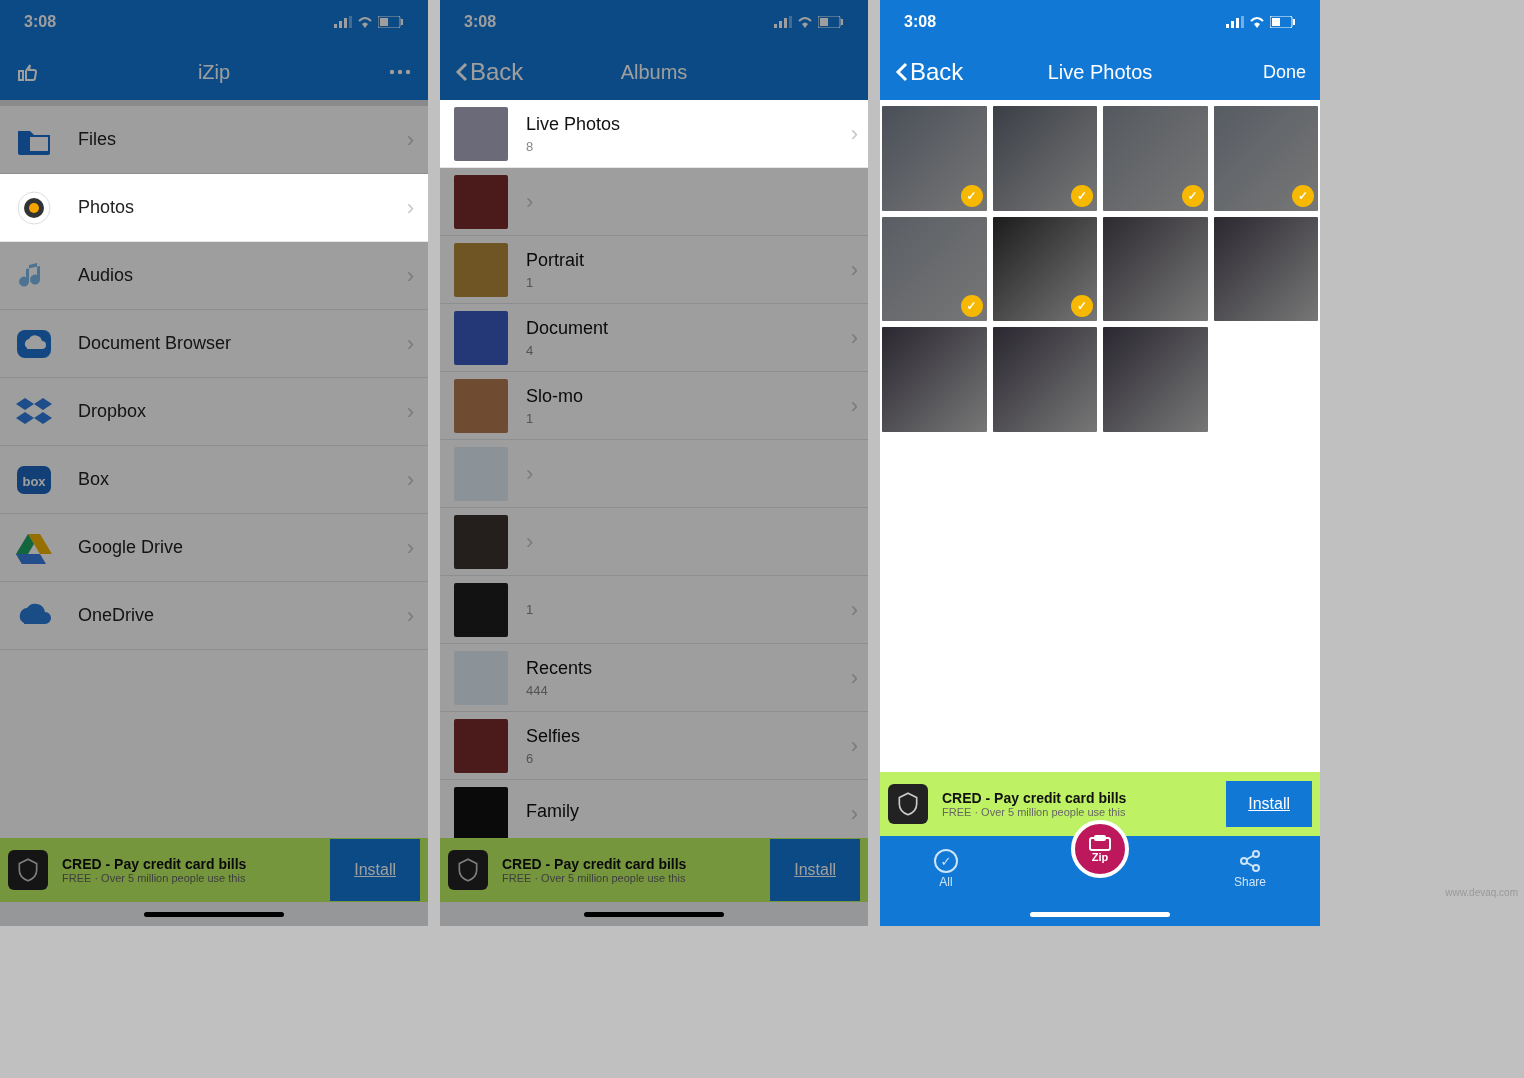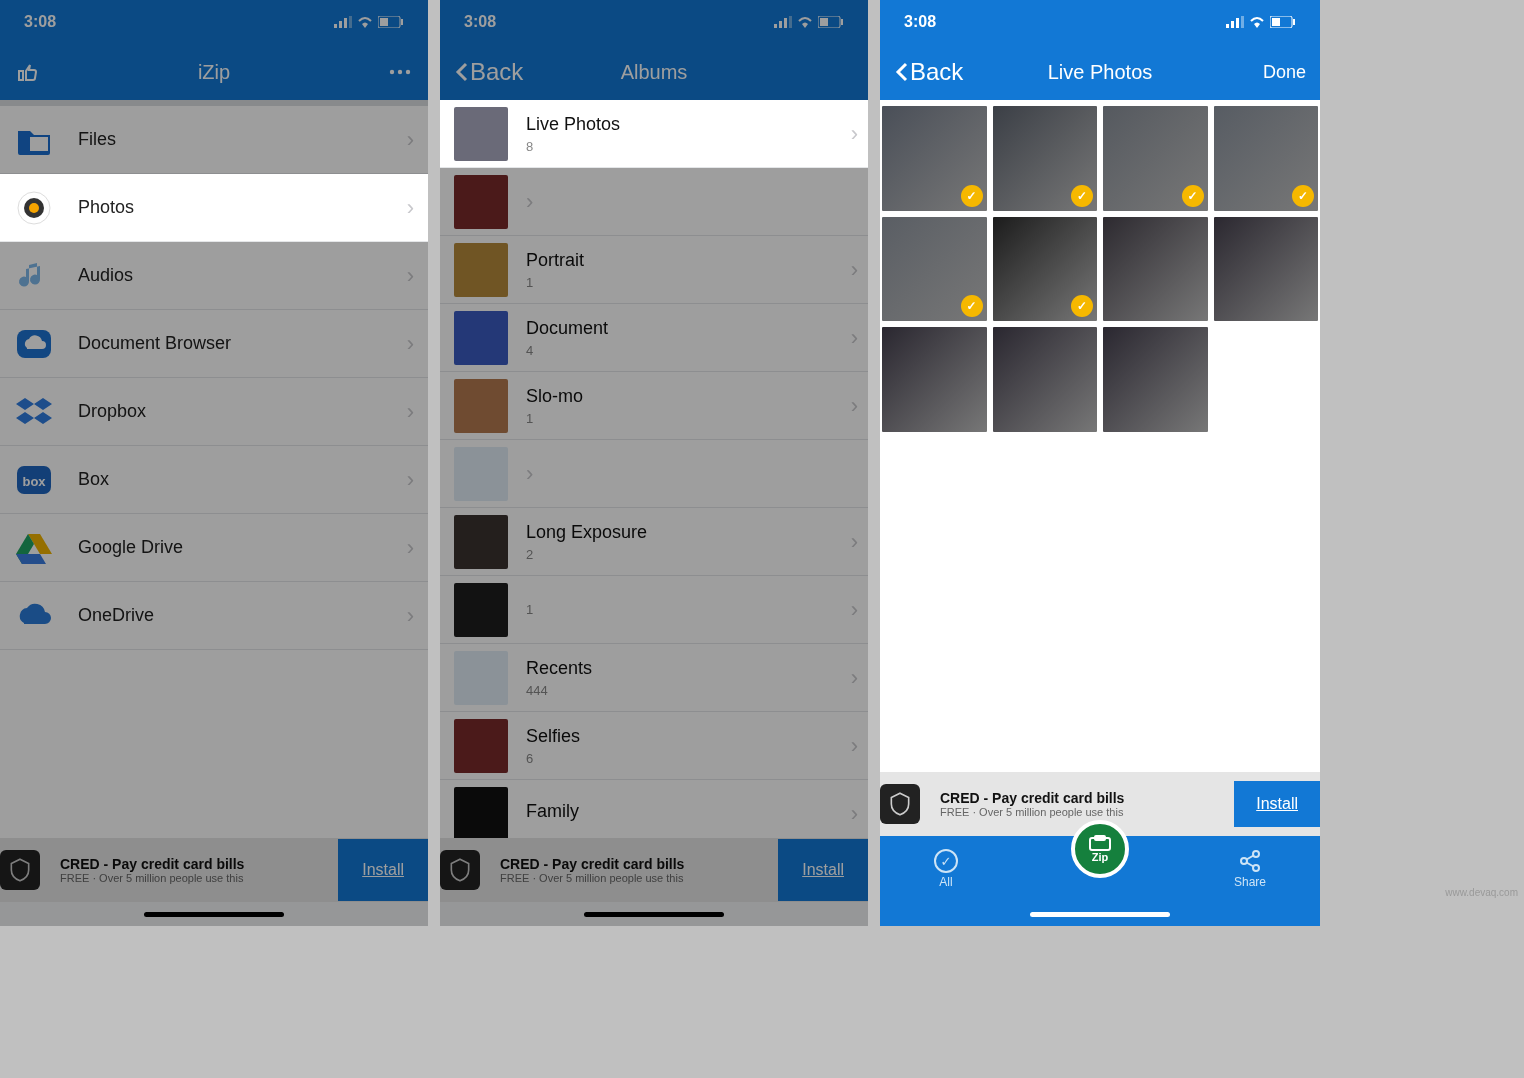--- a/index.html
+++ b/index.html
@@ -25,33 +25,33 @@
   .album-row { height: 68px; display: flex; align-items: center; padding: 0 10px 0 14px; border-bottom: 1px solid #e4e6e8; background: #fff; position: relative; }
   .album-thumb { width: 54px; height: 54px; background: #888; border-radius: 2px; margin-right: 18px; }
   .album-text { flex: 1; display: flex; flex-direction: column; gap: 4px; }
   .album-title { font-size: 18px; color: #111; }
   .album-count { font-size: 13px; color: #888; }
   
   .grid { padding: 6px 2px; display: grid; grid-template-columns: repeat(4, 1fr); gap: 6px; align-content: start; }
   .cell { aspect-ratio: 1/1; background: #555; position: relative; border-radius: 1px; }
   .check { position: absolute; right: 4px; bottom: 4px; width: 22px; height: 22px; border-radius: 50%; background: #f6b800; display: flex; align-items: center; justify-content: center; color: #fff; font-size: 12px; font-weight: bold; }
   
-  .ad { height: 64px; background: #e5e5e5; display: flex; align-items: center; padding: 0 0; gap: 20px; position: relative; }
+  .ad { height: 64px; background: #bef264; display: flex; align-items: center; padding: 0 8px; gap: 14px; position: relative; }
   .ad-icon { width: 40px; height: 40px; background: #222; border-radius: 6px; display: flex; align-items: center; justify-content: center; color: #fff; }
   .ad-text1 { font-size: 14px; font-weight: 600; color: #111; }
   .ad-text2 { font-size: 11px; color: #666; }
   .ad-btn { background: #1278d5; color: #fff; padding: 14px 22px; font-size: 16px; border-radius: 0; text-decoration: underline; }
   .ad-btn.big { padding: 22px 24px; }
   .home-ind { height: 24px; display: flex; align-items: center; justify-content: center; }
   .home-bar { width: 140px; height: 5px; background: #000; border-radius: 3px; }
   
   .toolbar { height: 66px; background: #1278d5; display: flex; justify-content: space-around; align-items: center; color: #cde4f6; position: relative; }
   .tool-item { display: flex; flex-direction: column; align-items: center; gap: 2px; font-size: 12px; }
   .tool-circle.thin { width: 24px; height: 24px; border: 2px solid #cde4f6; border-radius: 50%; display: flex; align-items: center; justify-content: center; font-size: 13px; }
-  .zip-btn { position: absolute; left: 50%; transform: translateX(-50%); top: -16px; width: 58px; height: 58px; border-radius: 50%; background: #15803d; border: 4px solid #fff; display: flex; flex-direction: column; align-items: center; justify-content: center; color: #fff; font-size: 11px; z-index: 20; }
+  .zip-btn { position: absolute; left: 50%; transform: translateX(-50%); top: -16px; width: 58px; height: 58px; border-radius: 50%; background: #be185d; border: 4px solid #fff; display: flex; flex-direction: column; align-items: center; justify-content: center; color: #fff; font-size: 11px; z-index: 20; }
   .watermark { position: absolute; right: 6px; bottom: 180px; font-size: 10px; color: #999; writing-mode: horizontal-tb; transform: rotate(0); z-index: 50; }
   svg { display: block; }
 </style>
 </head>
 <body>
 
 <div class="phone">
   <div class="dim-overlay"></div>
   <div style="background:#1278d5;">
     <div class="status-bar">
@@ -273,24 +273,20 @@
           <div class="album-count">1</div>
         </div>
         <div class="chev">›</div>
       </div>
       <div class="album-row">
         <div class="album-thumb" style="background:#e0ecf6;"></div>
         <div class="chev">›</div>
       </div>
       <div class="album-row">
         <div class="album-thumb" style="background:#3b3230;"></div>
-        <div class="album-text">
-          <div class="album-title">Long Exposure</div>
-          <div class="album-count">2</div>
-        </div>
         <div class="chev">›</div>
       </div>
       <div class="album-row">
         <div class="album-thumb" style="background:#1e1e1e;"></div>
         <div class="album-text">
           <div class="album-count">1</div>
         </div>
         <div class="chev">›</div>
       </div>
       <div class="album-row">

